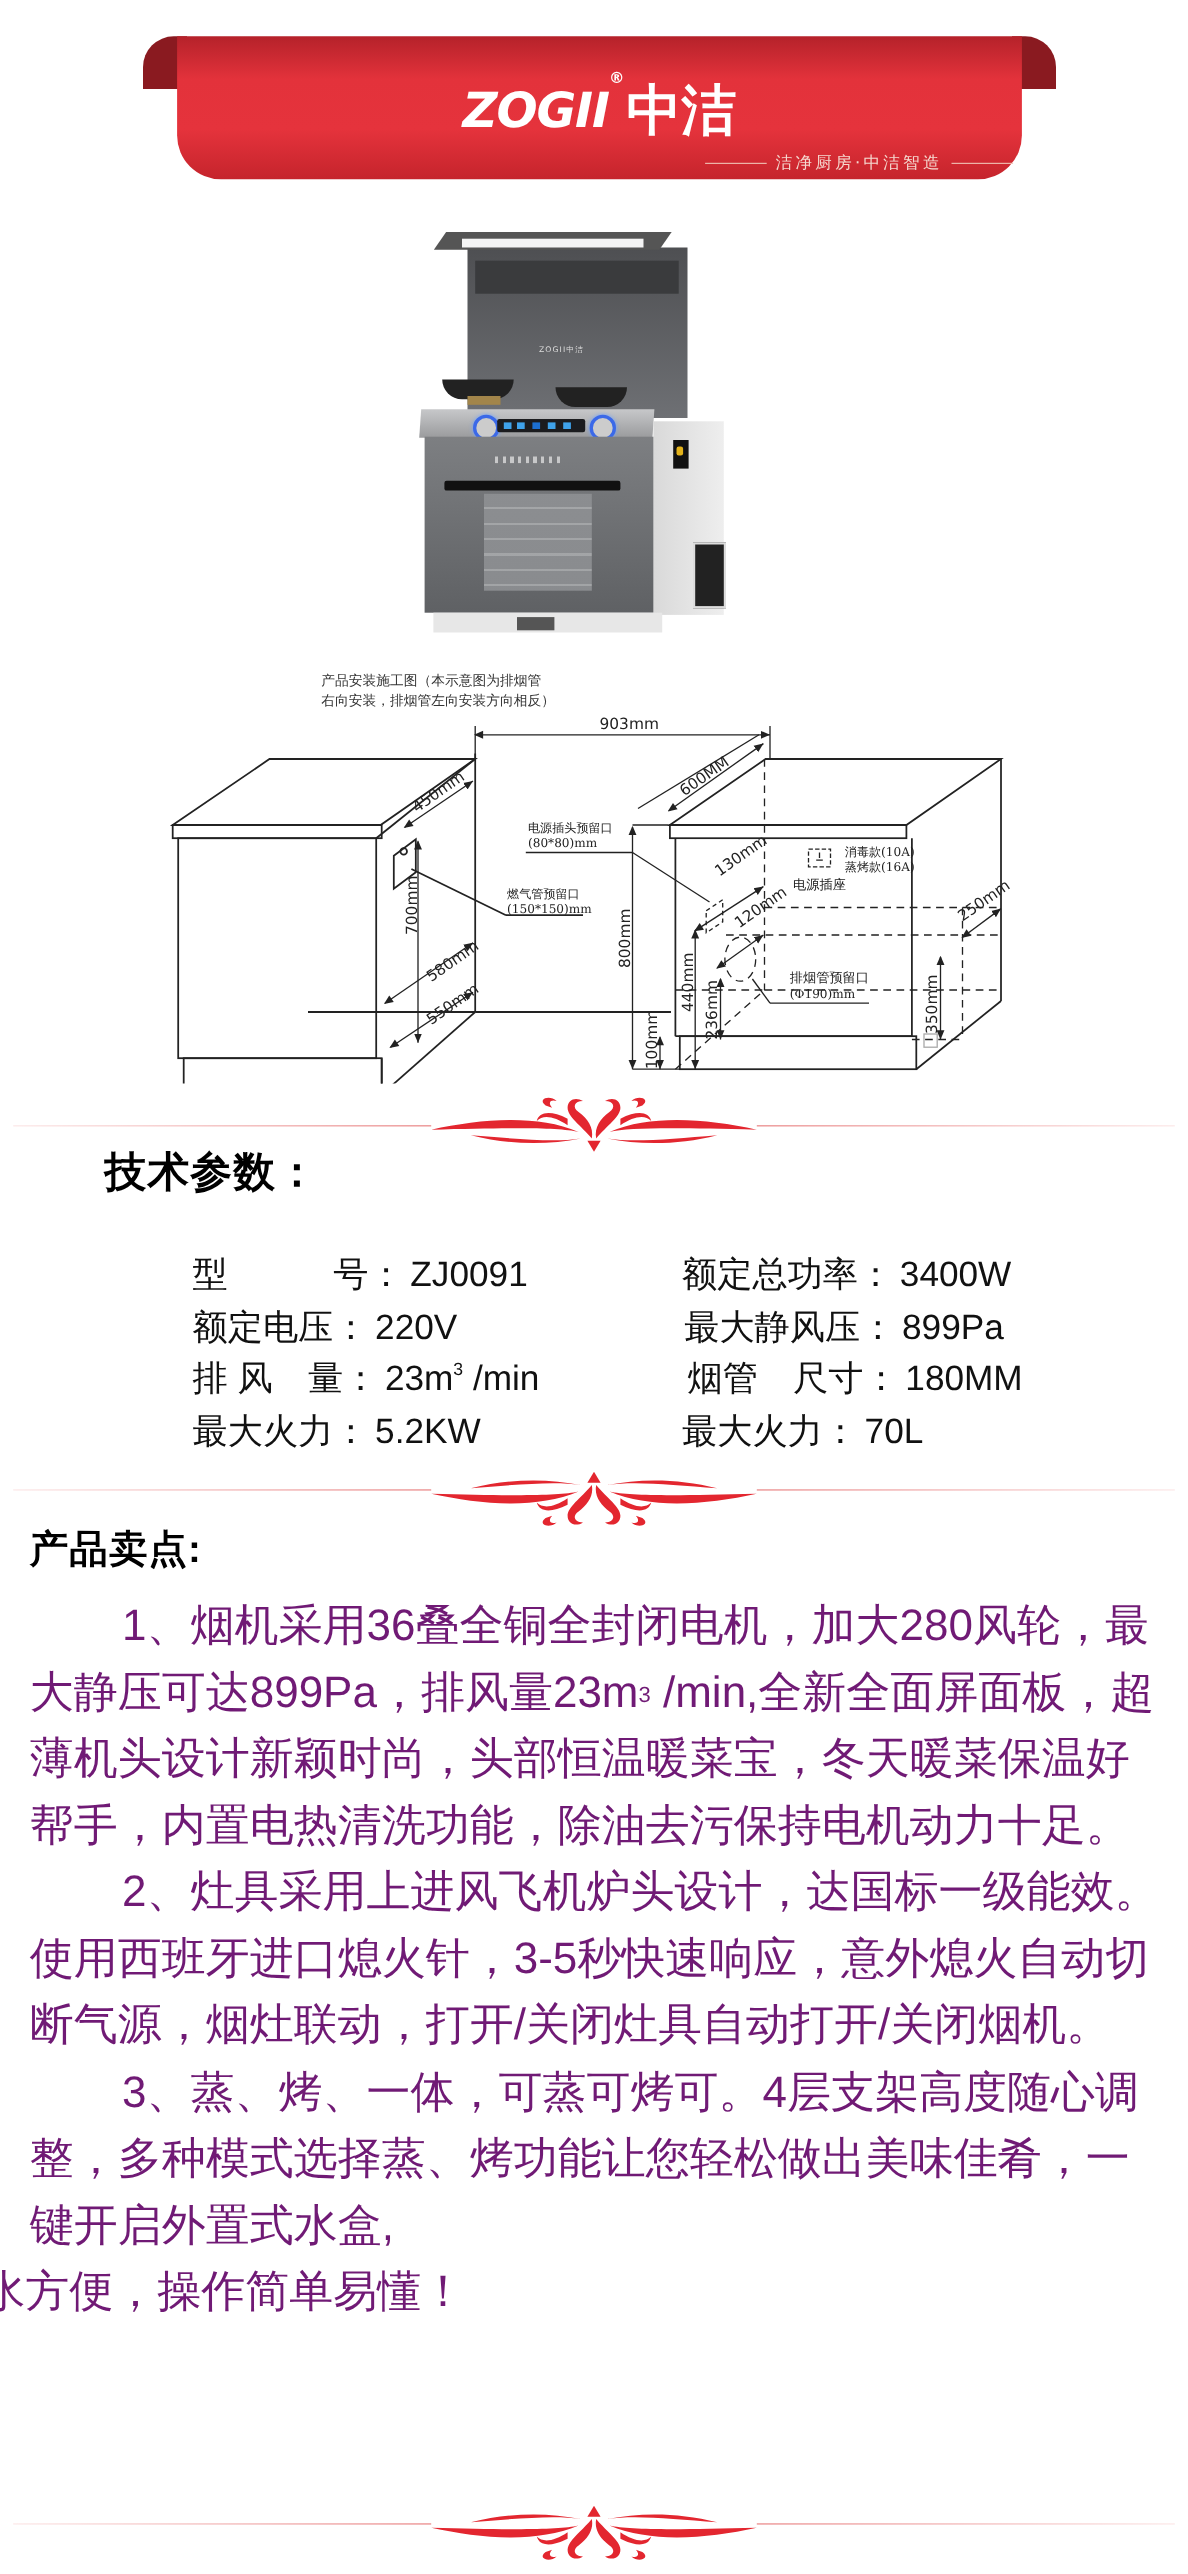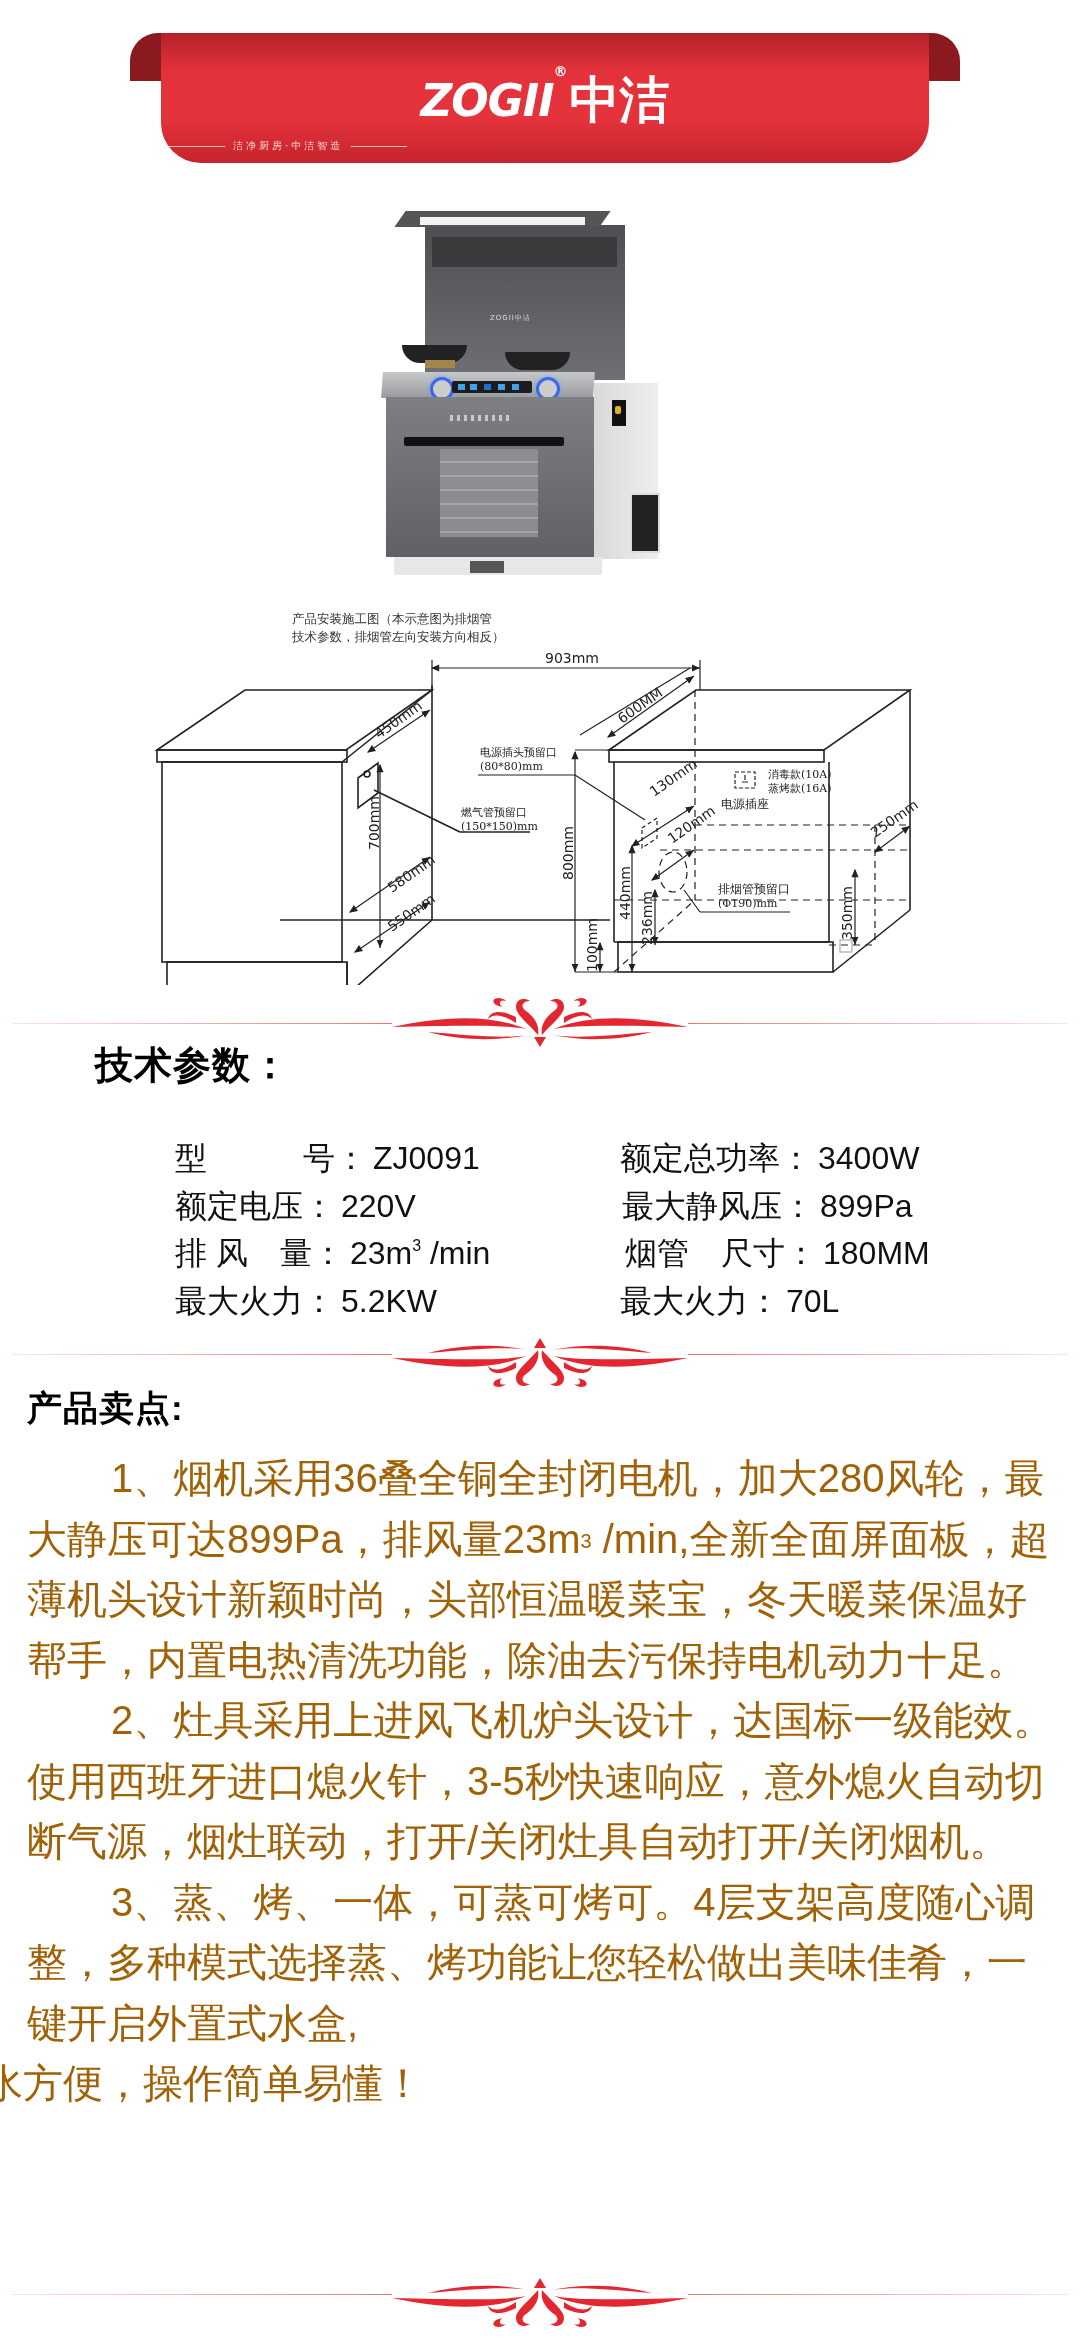--- a/index.html
+++ b/index.html
@@ -15,22 +15,22 @@
   .banner .curl-r { right:0; border-radius:0 28px 0 0; }
   .banner .body { position:absolute; left:31px; right:31px; top:0; bottom:0;
         background:linear-gradient(#b5222a 0%, #e3323b 30%, #e5333c 65%, #c5242c 100%);
         border-radius:0 0 40px 40px; }
   .logo { position:absolute; left:0; right:0; top:34px; text-align:center; color:#fff;
         font-weight:bold; white-space:nowrap; }
   .logo .latin { font-family:"DejaVu Sans", sans-serif; font-size:44px; letter-spacing:-1px;
         font-style:italic; vertical-align:middle; }
   .logo .reg { font-size:14px; vertical-align:top; position:relative; top:-4px; }
   .logo .cn { font-size:50px; vertical-align:middle; margin-left:2px; }
-  .slogan { position:absolute; left:0; right:0; top:106px; text-align:left;
-        color:#f5d8cf; font-size:10px; letter-spacing:3px; }
+  .slogan { position:absolute; left:0; right:0; top:106px; text-align:right;
+        color:#f5d8cf; font-size:15px; letter-spacing:3px; }
   .slogan .dash { display:inline-block; width:56px; height:1px; background:#f0c2b6;
         vertical-align:middle; margin:0 8px; }
 
   
   .product { left:380px; top:205px; width:290px; height:370px; }
   .hood-top { position:absolute; left:20px; top:6px; width:205px; height:16px;
         background:#555; transform:skewX(-35deg); }
   .hood-glass { position:absolute; left:40px; top:12px; width:165px; height:8px;
         background:#f4f4f4; }
   .hood-back { position:absolute; left:45px; top:20px; width:200px; height:155px;
@@ -86,21 +86,21 @@
 
   
   .specs { font-family:"Liberation Sans", "DejaVu Sans", sans-serif; font-size:32px; color:#111;text-decoration:underline; }
   .spec-row { position:absolute; white-space:nowrap; }
   .spec-label { display:inline-block; }
   .spec-val { display:inline-block; margin-left:6px; }
   .sup { font-size:16px; vertical-align:top; position:relative; top:2px; }
 
   
   .points { left:27px; top:1448px; width:1030px; font-family:"Liberation Sans", "DejaVu Sans", sans-serif;
-        font-size:40px; line-height:60.5px; color:#a16207; }
+        font-size:40px; line-height:60.5px; color:#701a75; }
   .point { margin:0; text-indent:84px; }
 </style>
 </head>
 <body>
 
 <div class="abs banner">
   <div class="curl-l"></div>
   <div class="curl-r"></div>
   <div class="body">
     <div class="logo">
@@ -137,21 +137,21 @@
   <div class="oven"></div>
   <div class="oven-controls"></div>
   <div class="handle"></div>
   <div class="window"></div>
   <div class="plinth"></div>
   <div class="plinth-handle"></div>
 </div>
 
 <div class="abs caption">
   <div>产品安装施工图（本示意图为排烟管</div>
-  <div>技术参数，排烟管左向安装方向相反）</div>
+  <div>右向安装，排烟管左向安装方向相反）</div>
 </div>
 
 <div class="abs diagram">
 <svg width="1080" height="345" viewBox="0 640 1080 345" xmlns="http://www.w3.org/2000/svg">
   <defs>
     <marker id="ar" markerWidth="8" markerHeight="8" refX="7" refY="4" orient="auto">
       <path d="M0,1 L7,4 L0,7 z" fill="#222"></path>
     </marker>
     <marker id="al" markerWidth="8" markerHeight="8" refX="1" refY="4" orient="auto">
       <path d="M7,1 L0,4 L7,7 z" fill="#222"></path>

